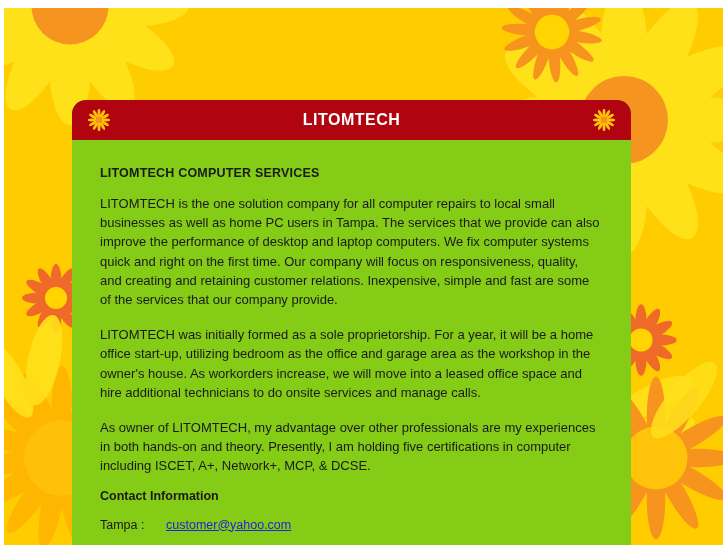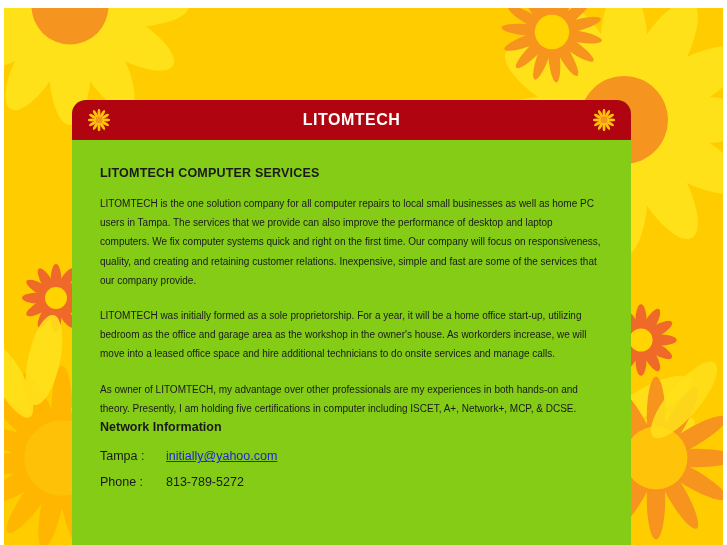--- a/index.html
+++ b/index.html
@@ -75,26 +75,26 @@
     padding: 18px 28px 10px 28px;
     color: #1a1a1a;
   }
   #section-heading {
     font-size: 12.5px;
     font-weight: bold;
     margin: 8px 0 14px 0;
     letter-spacing: 0.2px;
   }
   .para {
-    font-size: 10px;
+    font-size: 13px;
     line-height: 19.2px;
     margin: 0 0 16px 0;
     text-align: left;
   }
-  .para.last { margin-bottom: 2px; }
+  .para.last { margin-bottom: 13px; }
   #contact-heading {
     font-size: 12.5px;
     font-weight: bold;
     margin: 0 0 14px 0;
   }
   #contact-table {
     border-collapse: collapse;
     font-size: 12.5px;
   }
   #contact-table td {
@@ -314,28 +314,28 @@
 
     <div id="card-body">
       <h2 id="section-heading">LITOMTECH COMPUTER SERVICES</h2>
 
       <p class="para">LITOMTECH is the one solution company for all computer repairs to local small businesses as well as home PC users in Tampa. The services that we provide can also improve the performance of desktop and laptop computers. We fix computer systems quick and right on the first time. Our company will focus on responsiveness, quality, and creating and retaining customer relations. Inexpensive, simple and fast are some of the services that our company provide.</p>
 
       <p class="para">LITOMTECH was initially formed as a sole proprietorship. For a year, it will be a home office start-up, utilizing bedroom as the office and garage area as the workshop in the owner's house. As workorders increase, we will move into a leased office space and hire additional technicians to do onsite services and manage calls.</p>
 
       <p class="para last">As owner of LITOMTECH, my advantage over other professionals are my experiences in both hands-on and theory. Presently, I am holding five certifications in computer including ISCET, A+, Network+, MCP, &amp; DCSE.</p>
 
-      <h3 id="contact-heading">Network Information</h3>
+      <h3 id="contact-heading">Contact Information</h3>
 
       <table id="contact-table">
         <tbody>
           <tr>
             <td class="contact-label">Tampa :</td>
             <td>
-              <a class="contact-link" href="#">initially@yahoo.com</a>
+              <a class="contact-link" href="#">customer@yahoo.com</a>
             </td>
           </tr>
           <tr>
             <td class="contact-label">Phone :</td>
             <td class="contact-value">813-789-5272</td>
           </tr>
         </tbody>
       </table>
     </div>
 

